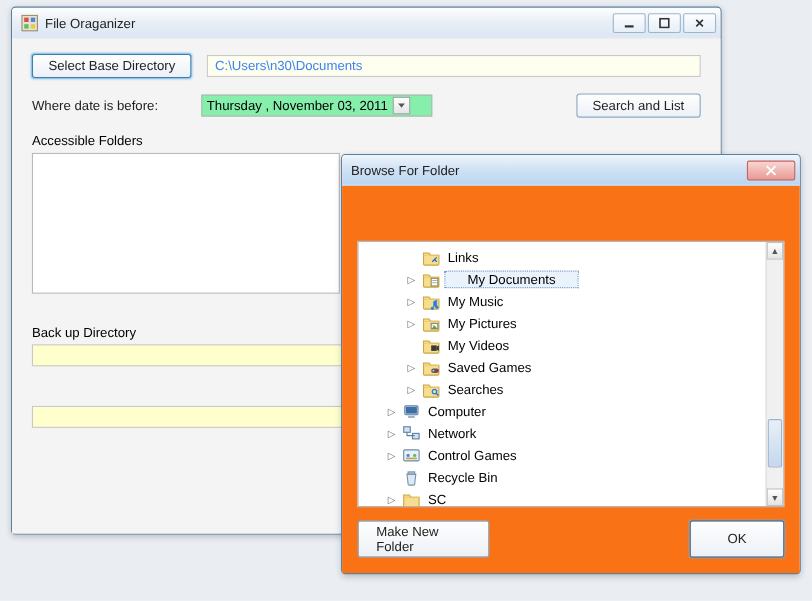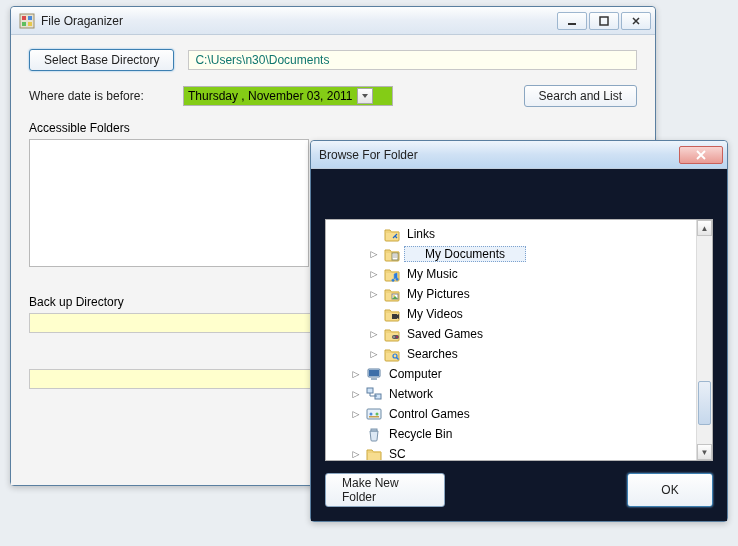--- a/index.html
+++ b/index.html
@@ -94,32 +94,32 @@
     box-shadow: 0 0 2px #6fb2e6;
     text-align: center;
   }
   .textbox {
     height: 20px;
     border: 1px solid #c8c8c8;
     background: #fffff0;
     flex: 1;
     padding: 0 6px;
     font-size: 12px;
-    color: #0f766e;
+    color: #3b82f6;
     display: flex;
     align-items: center;
   }
   .textbox.yellow { background: #ffffcd; }
   .label {
     color: #222;
   }
   .datepicker {
     height: 20px;
     border: 1px solid #b4b4b4;
-    background: #84cc16;
+    background: #86efac;
     padding: 0 4px;
     display: flex;
     align-items: center;
     gap: 4px;
     font-size: 12px;
     width: 210px;
   }
   .datepicker .dropbtn {
     width: 16px; height: 16px;
     border: 1px solid #a7a7a7;
@@ -146,21 +146,21 @@
     background: linear-gradient(#eef5fc,#cfe1f4 50%, #bcd6f0);
   }
   .browse-window .winbtns .winbtn.close {
     width: 44px;
   }
   .browse-client {
     padding: 14px;
     height: 352px;
     display: flex;
     flex-direction: column;
-    background: #0f172a;
+    background: #f97316;
   }
   .tree-wrap {
     flex: 1;
     border: 1px solid #b4b4b4;
     background: #fff;
     position: relative;
     overflow: hidden;
   }
   .tree {
     position: absolute;

